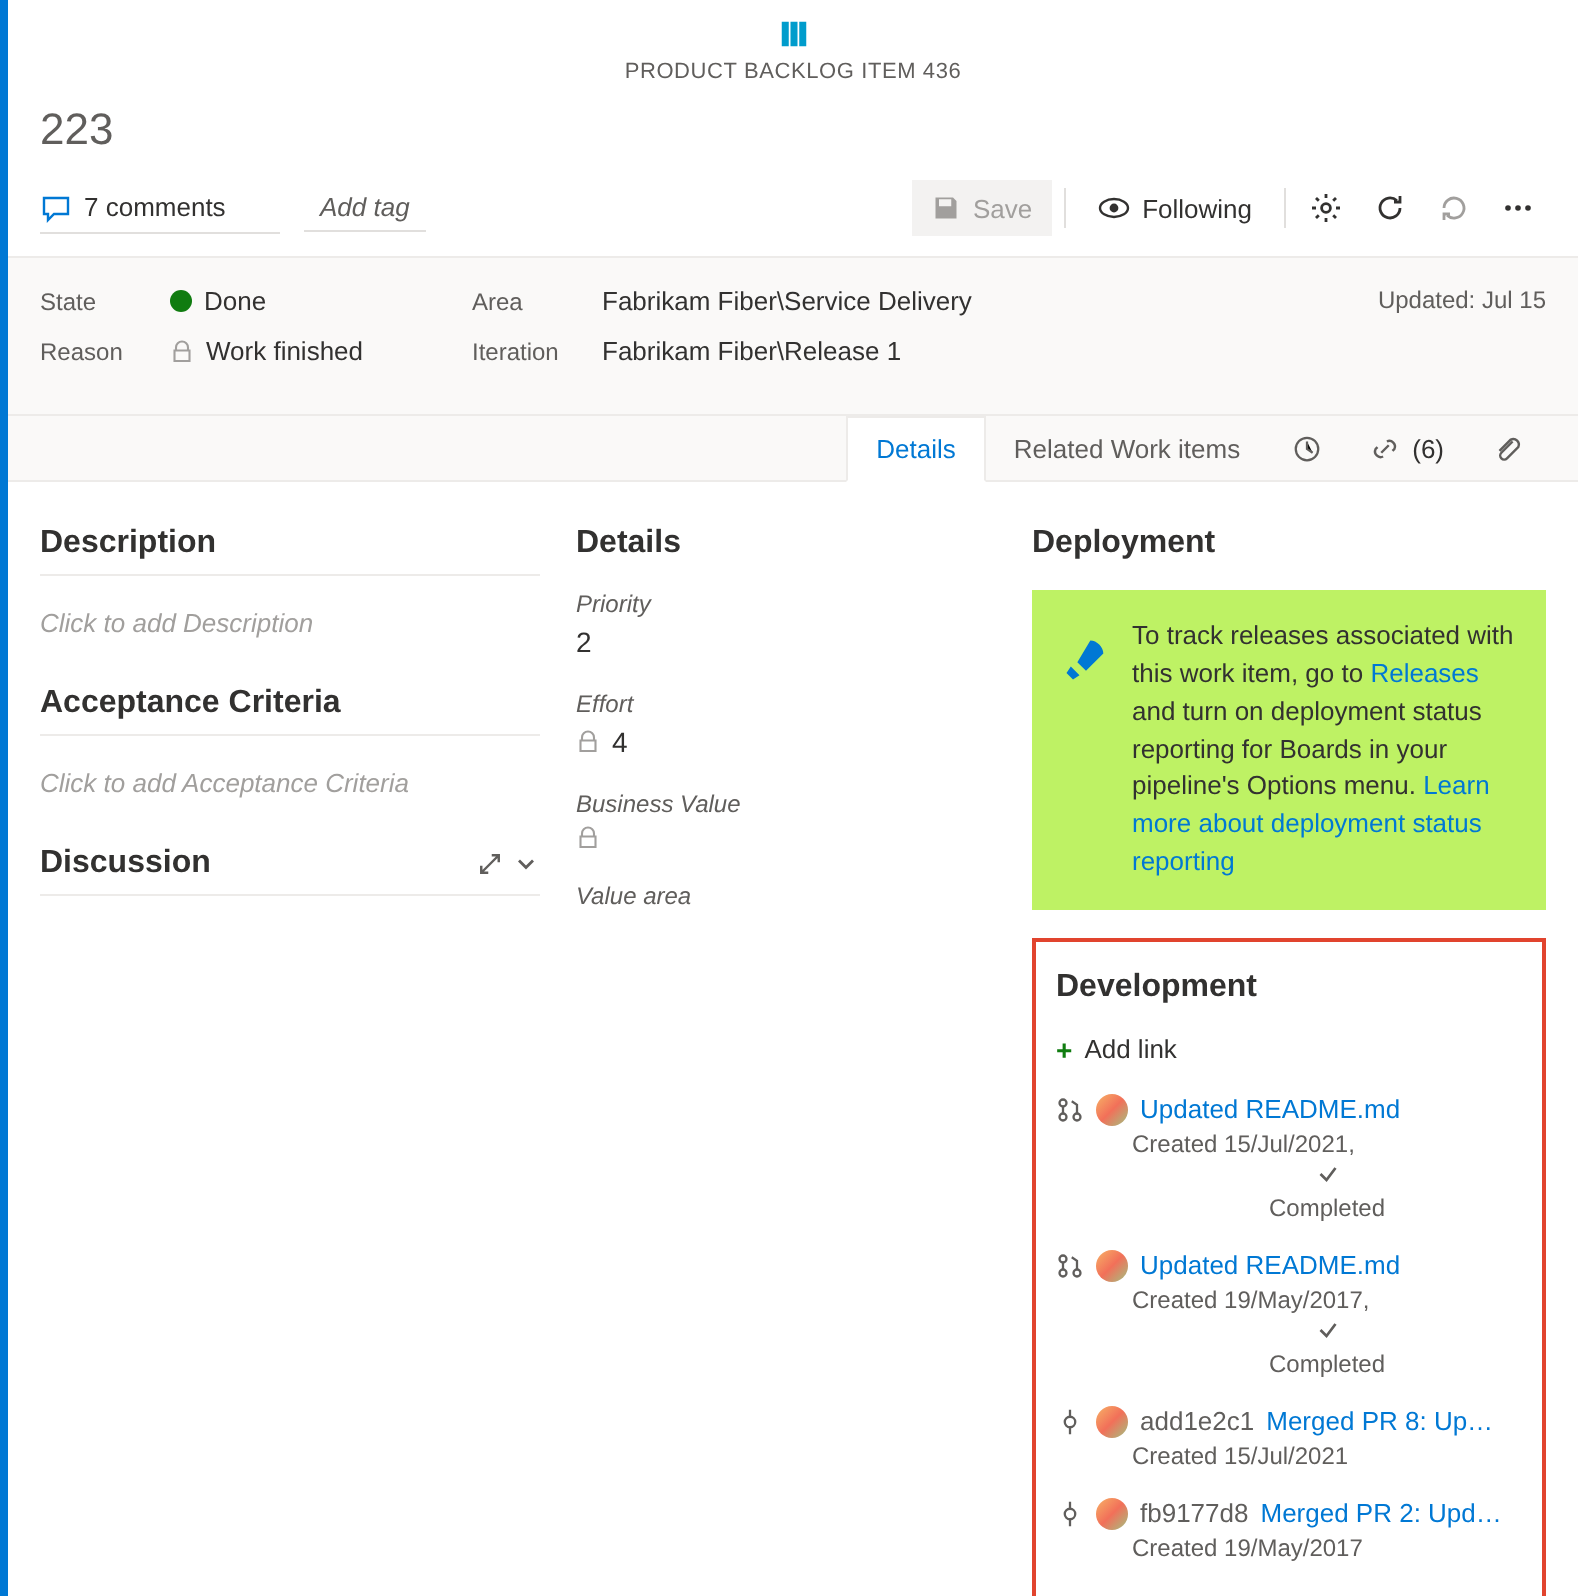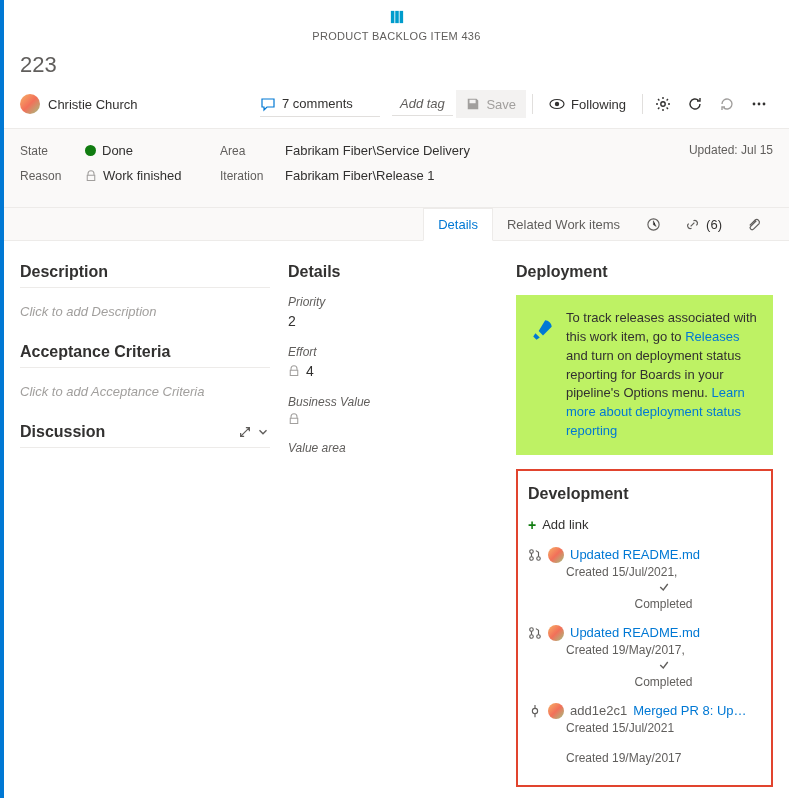--- a/index.html
+++ b/index.html
@@ -24,21 +24,21 @@
   .comments { display: flex; align-items: center; gap: 6px; color: #323130; width: 120px; border-bottom:1px solid #e1dfdd; padding:4px 0; }
   .addtag { color: #605e5c; margin-left: 12px; border-bottom:1px solid #e1dfdd; padding:4px 8px;font-style:italic; }
 
   .toolbar { margin-left: auto; display: flex; align-items: center; gap: 4px; }
   .btn { display: flex; align-items: center; gap: 6px; padding: 4px 10px; border: none; background: transparent; font-size: 13px; color: #323130; cursor: pointer; height: 28px; }
   .btn.save { background: #f3f2f1; color: #a19f9d; }
   .btn.following { }
   .iconbtn { width: 28px; height: 28px; display:flex; align-items:center; justify-content:center; background:transparent; border:none; cursor:pointer; }
   .sep { width:1px; height:20px; background:#e1dfdd; margin:0 2px; }
 
-  .meta { display:flex; border-top:1px solid #edebe9; border-bottom:1px solid #edebe9; padding:14px 16px; background:#faf9f8; gap:0; flex-wrap:wrap; }
+  .meta { display:flex; border-top:1px solid #edebe9; border-bottom:1px solid #edebe9; padding:14px 16px; background:#faf9f8; gap:16px; flex-wrap:wrap; }
   .meta-col1 { width: 200px; }
   .meta-col2 { width: 400px; }
   .meta-row { display:flex; align-items:center; margin-bottom:10px; font-size:13px; }
   .meta-label { width: 65px; color:#605e5c; font-size:12px; }
   .meta-val { display:flex; align-items:center; gap:6px; color:#323130; }
   .dot-green { width:11px; height:11px; border-radius:50%; background:#107c10; display:inline-block; }
   .lock-icon { color:#a19f9d; }
   .updated { margin-left:auto; color:#605e5c; font-size:12px; }
 
   .tabs-wrap { display:flex; justify-content:flex-end; border-bottom:1px solid #edebe9; background:#faf9f8; padding:0 16px; }
@@ -96,24 +96,20 @@
           </svg>
       </span>
       <span>PRODUCT BACKLOG ITEM 436</span>
     </div>
     <div class="title-line">
       <span class="title-id">223</span>
     </div>
   </div>
 
   <div class="info-row">
-    <div class="assignee">
-      <span class="avatar"></span>
-      <span>Christie Church</span>
-    </div>
     <div class="comments">
       <span>
         <svg width="16" height="16" viewBox="0 0 16 16">
             <path fill="none" stroke="#0078d4" stroke-width="1.2" d="M2 3h12v8H7l-3 3v-3H2z"></path>
           </svg>
       </span>
       <span>7 comments</span>
     </div>
     <span class="addtag">Add tag</span>
 
@@ -361,20 +357,31 @@
                 </svg>
               </span>
             <span class="mini-avatar"></span>
             <span class="hash">add1e2c1</span>
             <span class="dev-link">Merged PR 8: Up…</span>
           </div>
           <div class="dev-sub">Created 15/Jul/2021</div>
         </div>
 
         <div class="dev-item">
+          <div class="dev-head">
+            <span class="commit-icon">
+                <svg width="14" height="14" viewBox="0 0 16 16">
+                  <circle cx="8" cy="8" r="3" fill="none" stroke="#605e5c" stroke-width="1.3"></circle>
+                  <path stroke="#605e5c" stroke-width="1.3" d="M8 1v4M8 11v4"></path>
+                </svg>
+              </span>
+            <span class="mini-avatar"></span>
+            <span class="hash">fb9177d8</span>
+            <span class="dev-link">Merged PR 2: Upd…</span>
+          </div>
           <div class="dev-sub">Created 19/May/2017</div>
         </div>
       </div>
 
       <div class="related">
         <div class="sec-title" style="border-bottom:none;">Related Work</div>
 
       </div>
     </div>
   </div>

